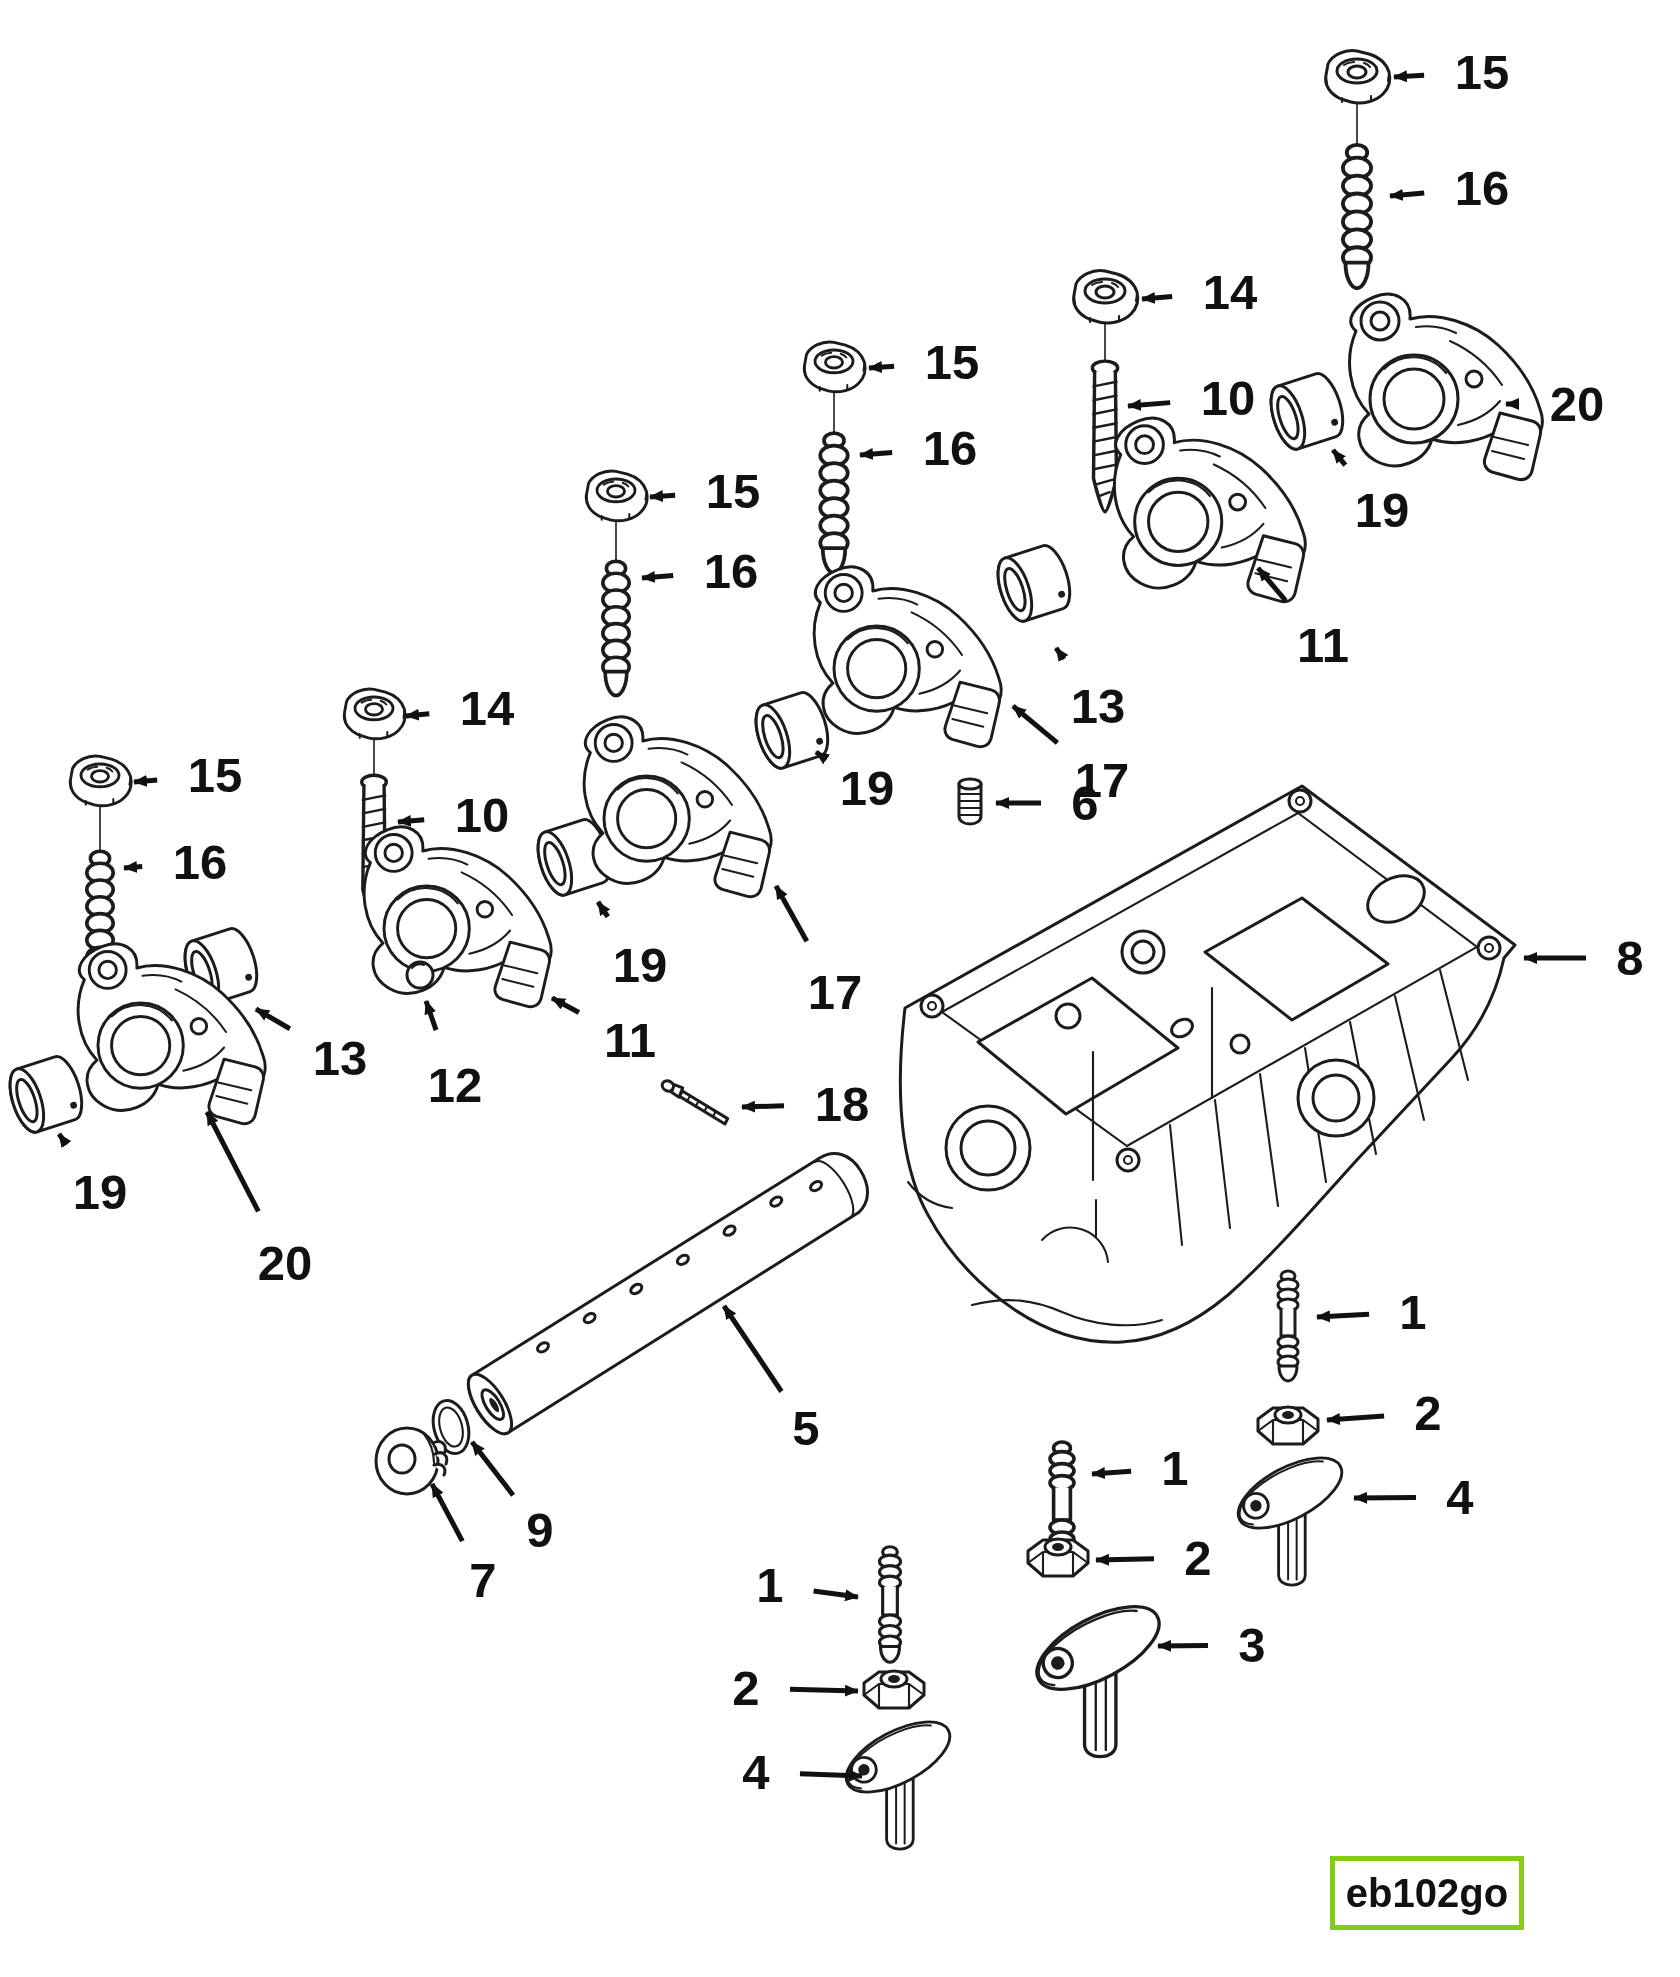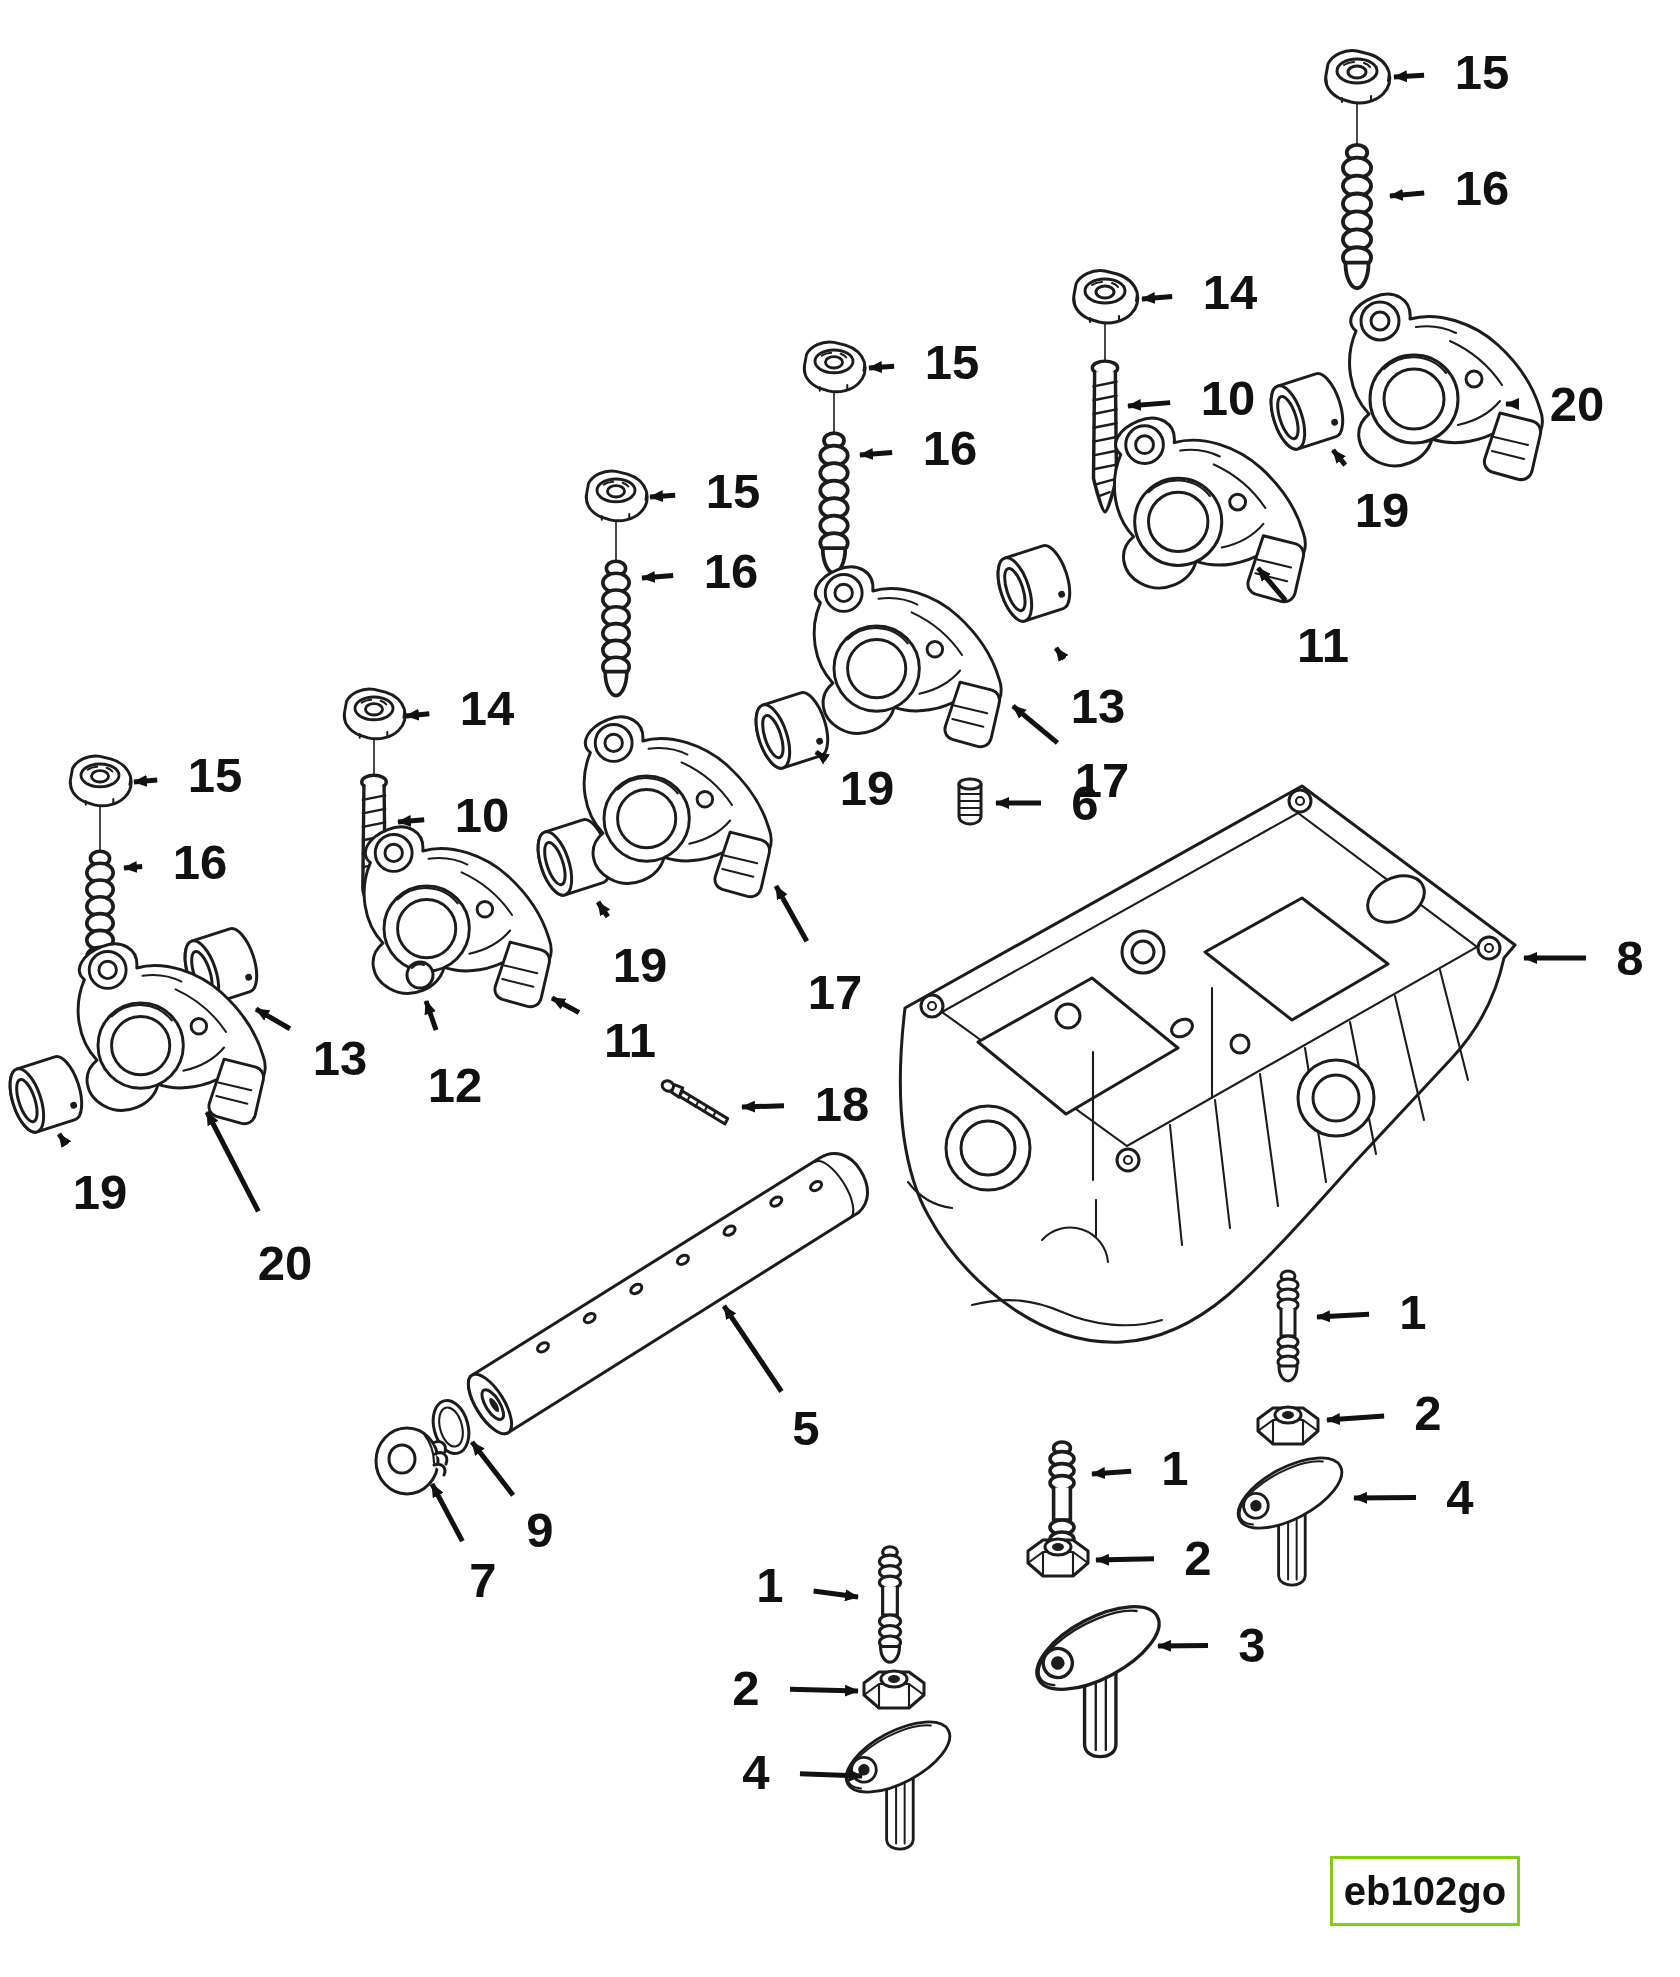--- a/index.html
+++ b/index.html
@@ -9,21 +9,21 @@
   }
   svg{position:absolute;left:0;top:0;}
   .part{fill:#ffffff;stroke:#1c1c1c;stroke-width:3;stroke-linejoin:round;stroke-linecap:round;}
   .pd{fill:none;stroke:#1c1c1c;stroke-width:2.1;stroke-linecap:round;}
   .dark{fill:#1c1c1c;stroke:none;}
   .link{stroke:#1c1c1c;stroke-width:1.6;}
   .callout-line{stroke:#111111;stroke-width:5;}
   .callout-text{font-family:"Liberation Sans",sans-serif;font-weight:bold;font-size:49px;fill:#111111;}
   #code-box{
     position:absolute;left:1330px;top:1856px;width:184px;height:64px;
-    border:3px solid #84cc16;background:#ffffff;display:flex;
+    border:5px solid #84cc16;background:#ffffff;display:flex;
     align-items:center;justify-content:center;
     font:bold 40px "Liberation Sans",sans-serif;color:#111;
   }
 </style>
 </head>
 <body>
 
 <svg width="1680" height="1977" viewBox="0 0 1680 1977" xmlns="http://www.w3.org/2000/svg">
 
   <defs>

